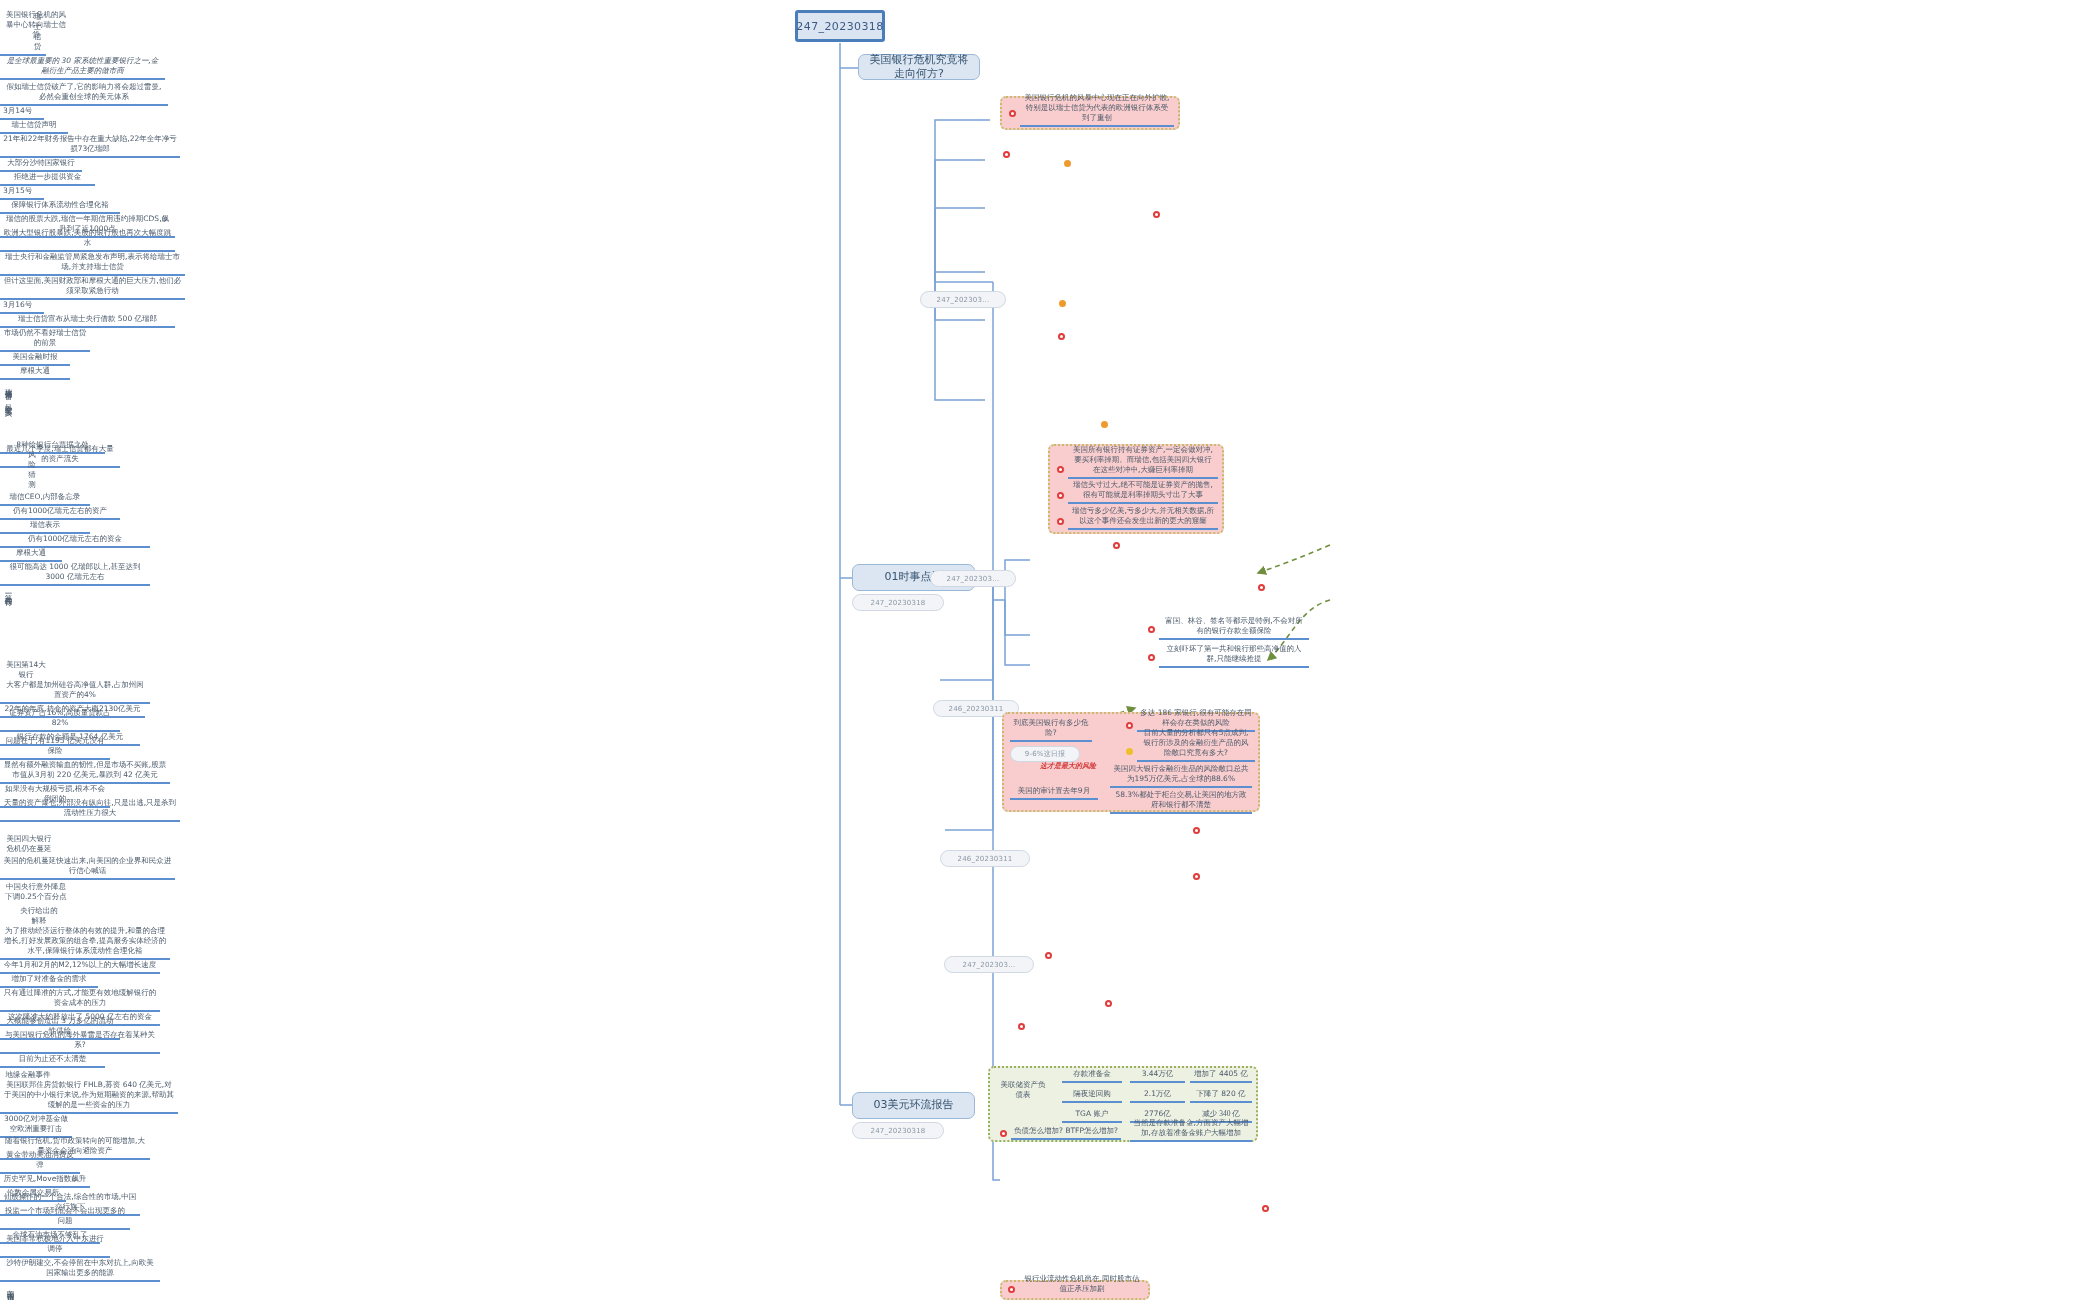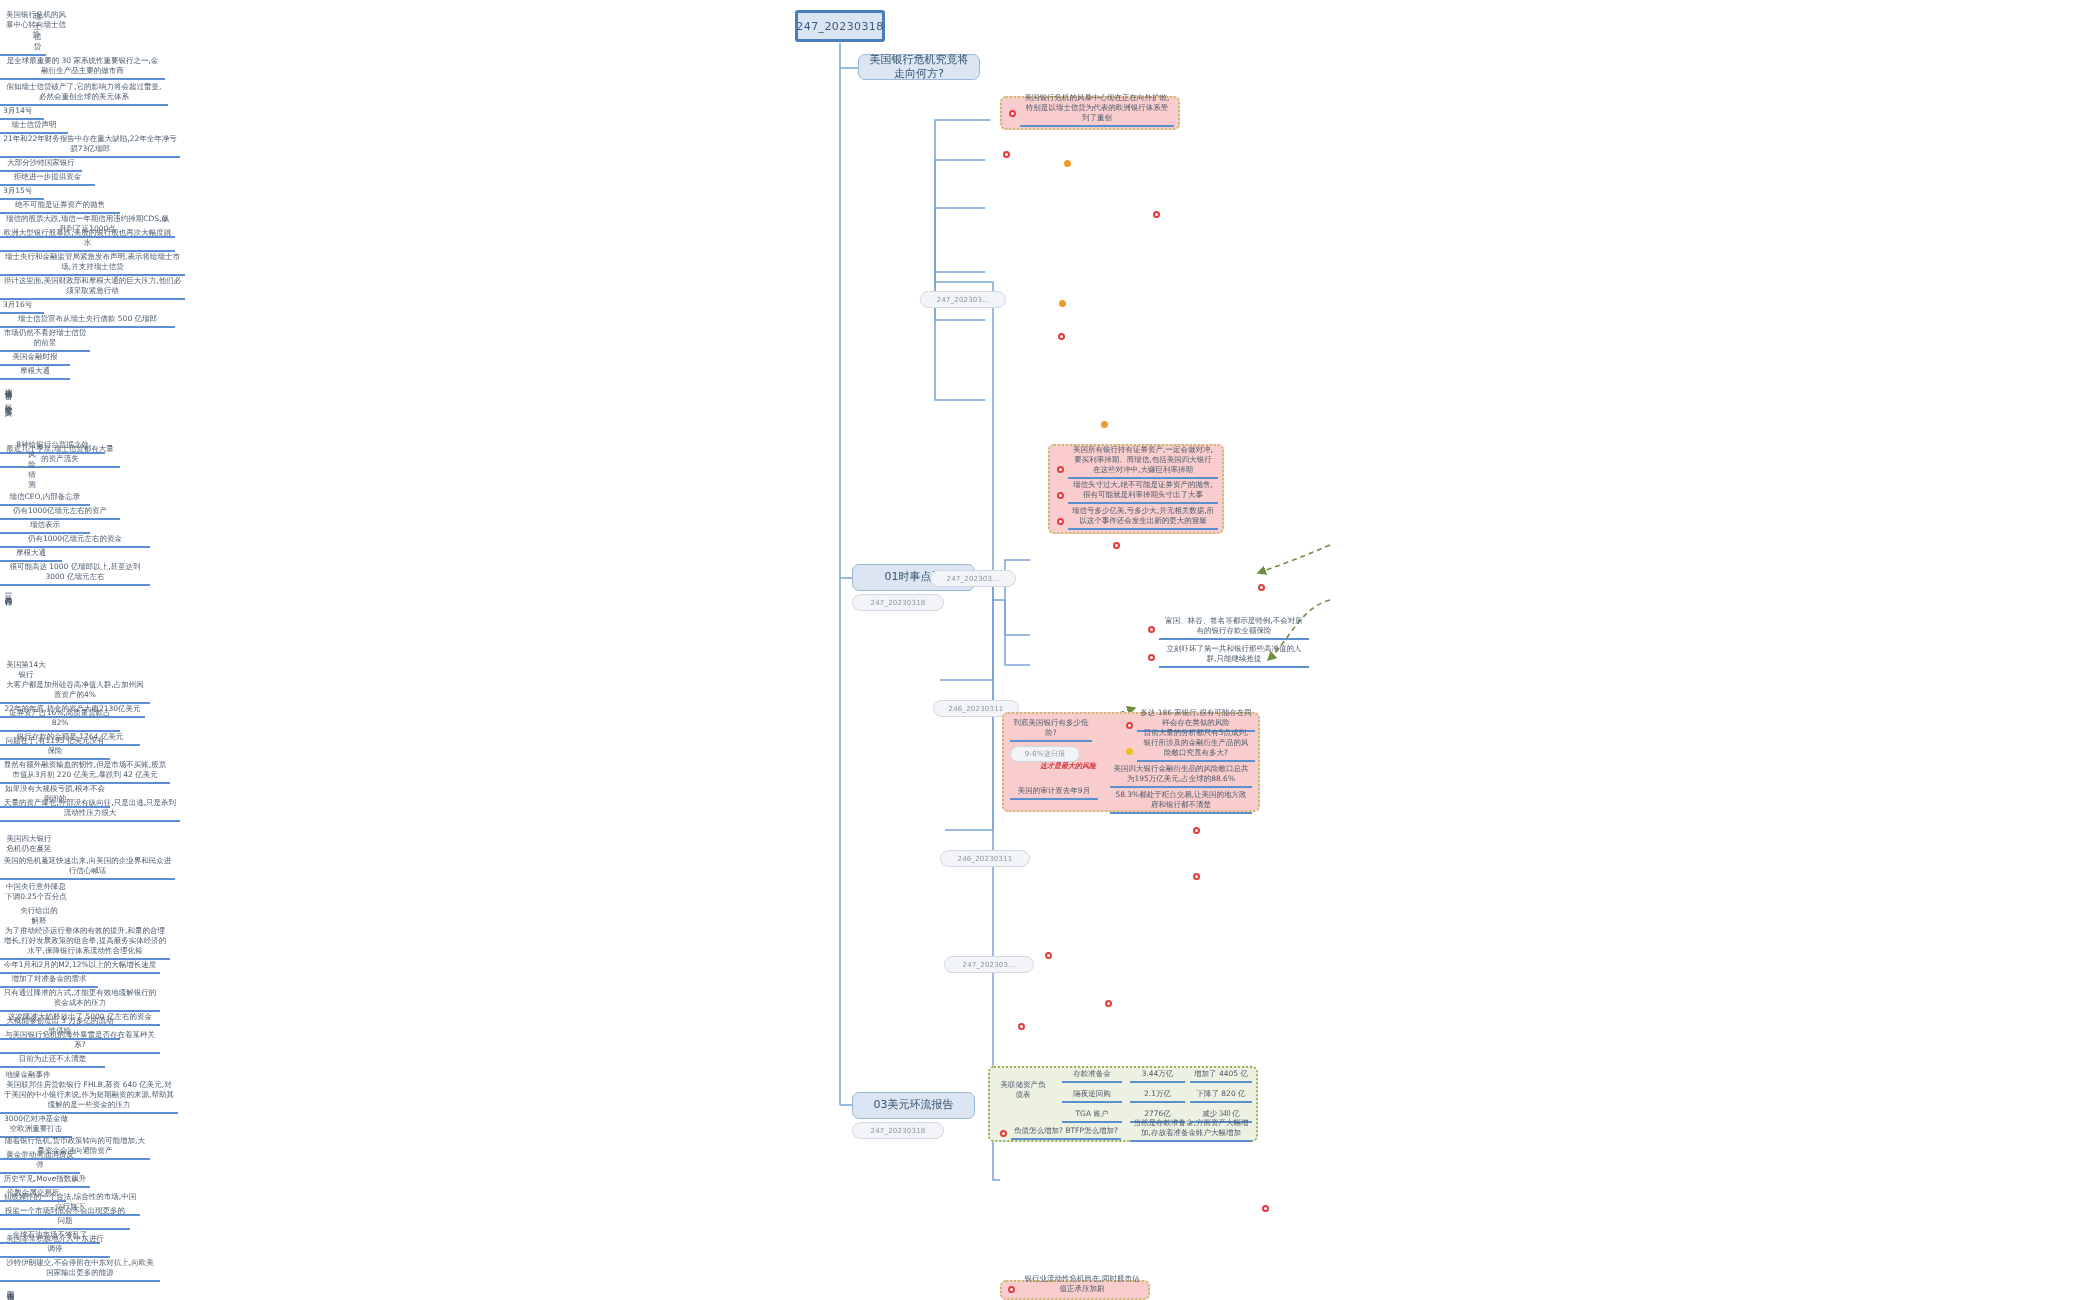--- a/index.html
+++ b/index.html
@@ -158,37 +158,37 @@
 <div class="tag" style="left:920px;top:291px;width:74px;height:13px;">247_202303...</div>
 
 <div class="group red" style="left:1000px;top:96px;width:180px;height:34px;"></div>
 <div class="dot fill-red" style="left:1009px;top:110px;"></div>
 <div class="gtopic" style="left:1020px;top:99px;width:154px;height:28px;">美国银行危机的风暴中心现在正在向外扩散,特别是以瑞士信贷为代表的欧洲银行体系受到了重创</div>
 
 <div class="topic" style="left:1000px;top:148px;width:46px;height:14px;padding-left:32px;">
   <span class="txt">瑞士信贷</span>
 </div>
 <div class="dot fill-red" style="left:1003px;top:151px;"></div>
-<div class="topic" style="left:1060px;top:126px;width:165px;height:24px;">是全球最重要的 30 家系统性重要银行之一,金融衍生产品主要的做市商</div>
+<div class="topic" style="left:1060px;top:126px;width:165px;height:24px;font-style:italic;">是全球最重要的 30 家系统性重要银行之一,金融衍生产品主要的做市商</div>
 <div class="topic" style="left:1060px;top:152px;width:168px;height:26px;">假如瑞士信贷破产了,它的影响力将会超过雷曼,必然会重创全球的美元体系</div>
 <div class="dot fill-orange" style="left:1064px;top:160px;"></div>
 
 <div class="topic left" style="left:1000px;top:198px;width:44px;height:14px;">
   <span class="txt">3月14号</span>
 </div>
 <div class="topic" style="left:1055px;top:188px;width:68px;height:14px;">瑞士信贷声明</div>
 <div class="topic" style="left:1130px;top:176px;width:180px;height:24px;">21年和22年财务报告中存在重大缺陷,22年全年净亏损73亿瑞郎</div>
 <div class="topic" style="left:1055px;top:208px;width:82px;height:14px;">大部分沙特国家银行</div>
 <div class="topic" style="left:1150px;top:208px;width:95px;height:14px;">拒绝进一步提供资金</div>
 <div class="dot fill-red" style="left:1153px;top:211px;"></div>
 
 <div class="topic left" style="left:1000px;top:276px;width:44px;height:14px;">
   <span class="txt">3月15号</span>
 </div>
-<div class="topic" style="left:1000px;top:254px;width:120px;height:14px;">绝不可能是证券资产的抛售</div>
+<div class="topic" style="left:1000px;top:254px;width:120px;height:14px;">保障银行体系流动性合理化裕</div>
 <div class="topic" style="left:1060px;top:226px;width:175px;height:24px;">瑞信的股票大跌,瑞信一年期信用违约掉期CDS,飙升到了近1000点</div>
 <div class="topic" style="left:1060px;top:246px;width:175px;height:14px;">欧洲大型银行股暴跌,美股的银行股也再次大幅度跳水</div>
 <div class="topic" style="left:1055px;top:266px;width:185px;height:24px;">瑞士央行和金融监管局紧急发布声明,表示将给瑞士市场,并支持瑞士信贷</div>
 <div class="topic" style="left:1055px;top:292px;width:185px;height:24px;">但计这里面,美国财政部和摩根大通的巨大压力,他们必须采取紧急行动</div>
 <div class="dot fill-orange" style="left:1059px;top:300px;"></div>
 
 <div class="topic left" style="left:1000px;top:330px;width:44px;height:14px;">
   <span class="txt">3月16号</span>
 </div>
 <div class="topic" style="left:1055px;top:312px;width:175px;height:14px;">瑞士信贷宣布从瑞士央行借款 500 亿瑞郎</div>

